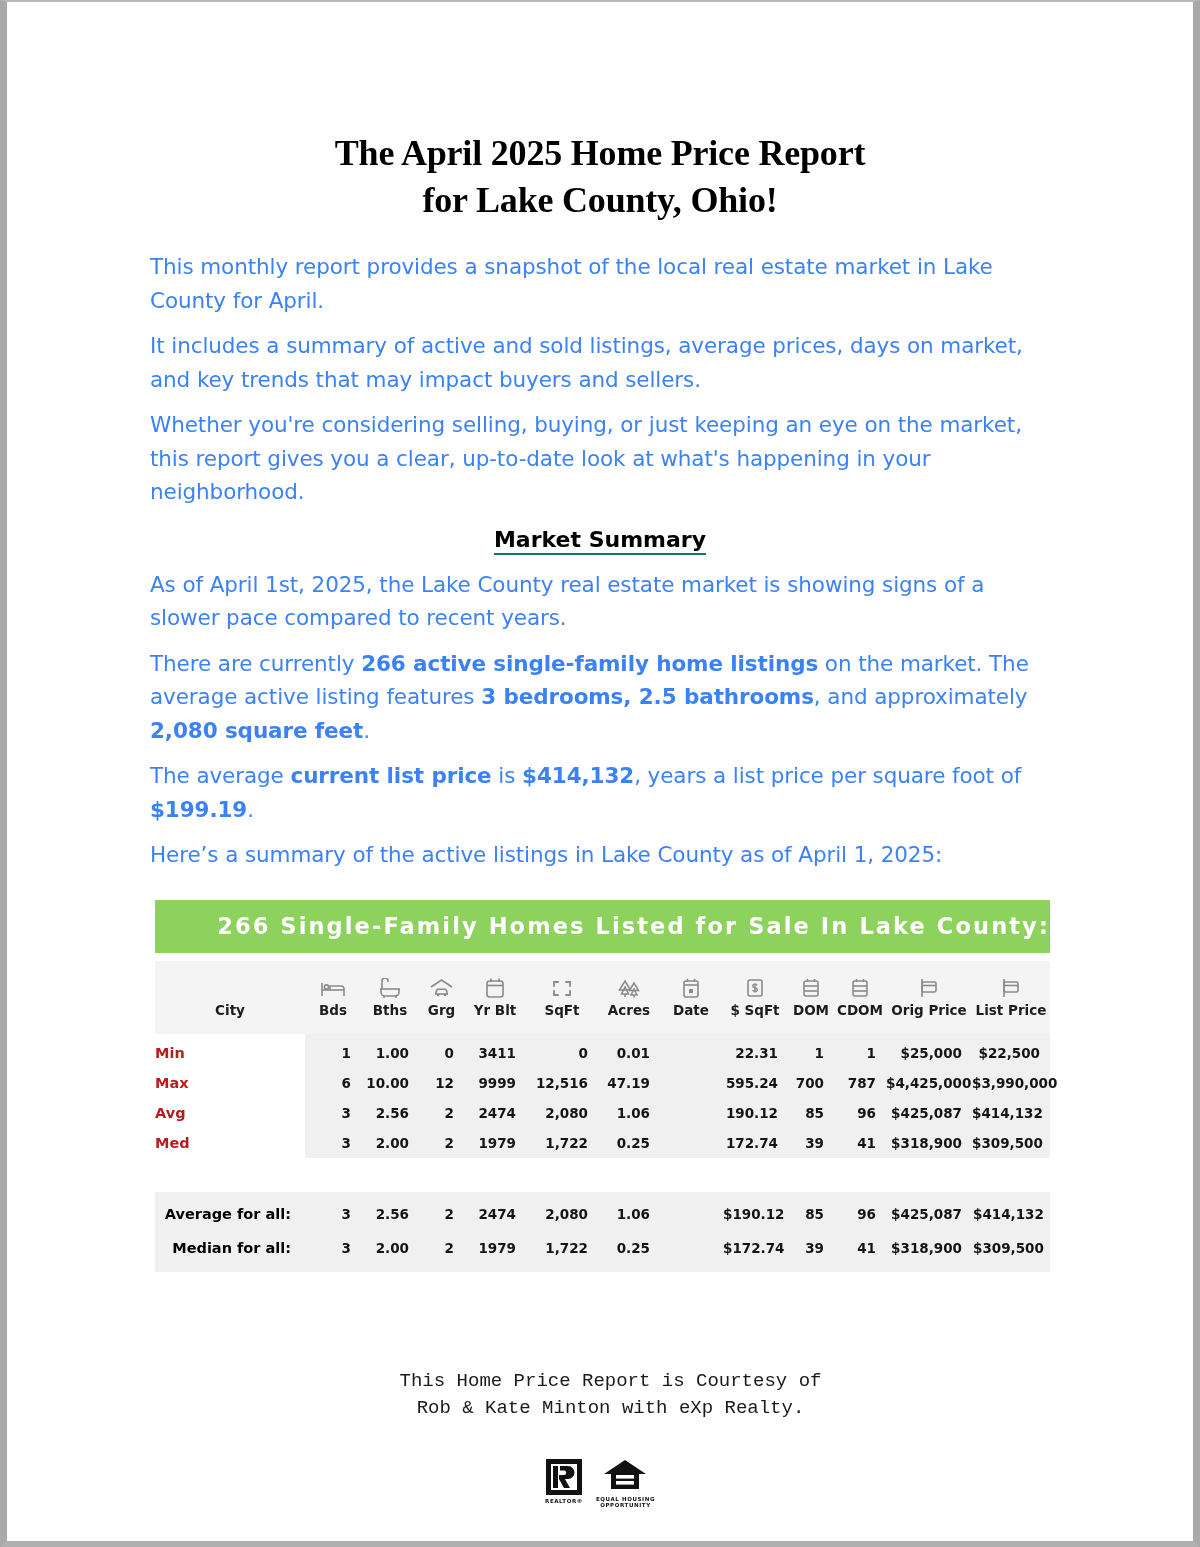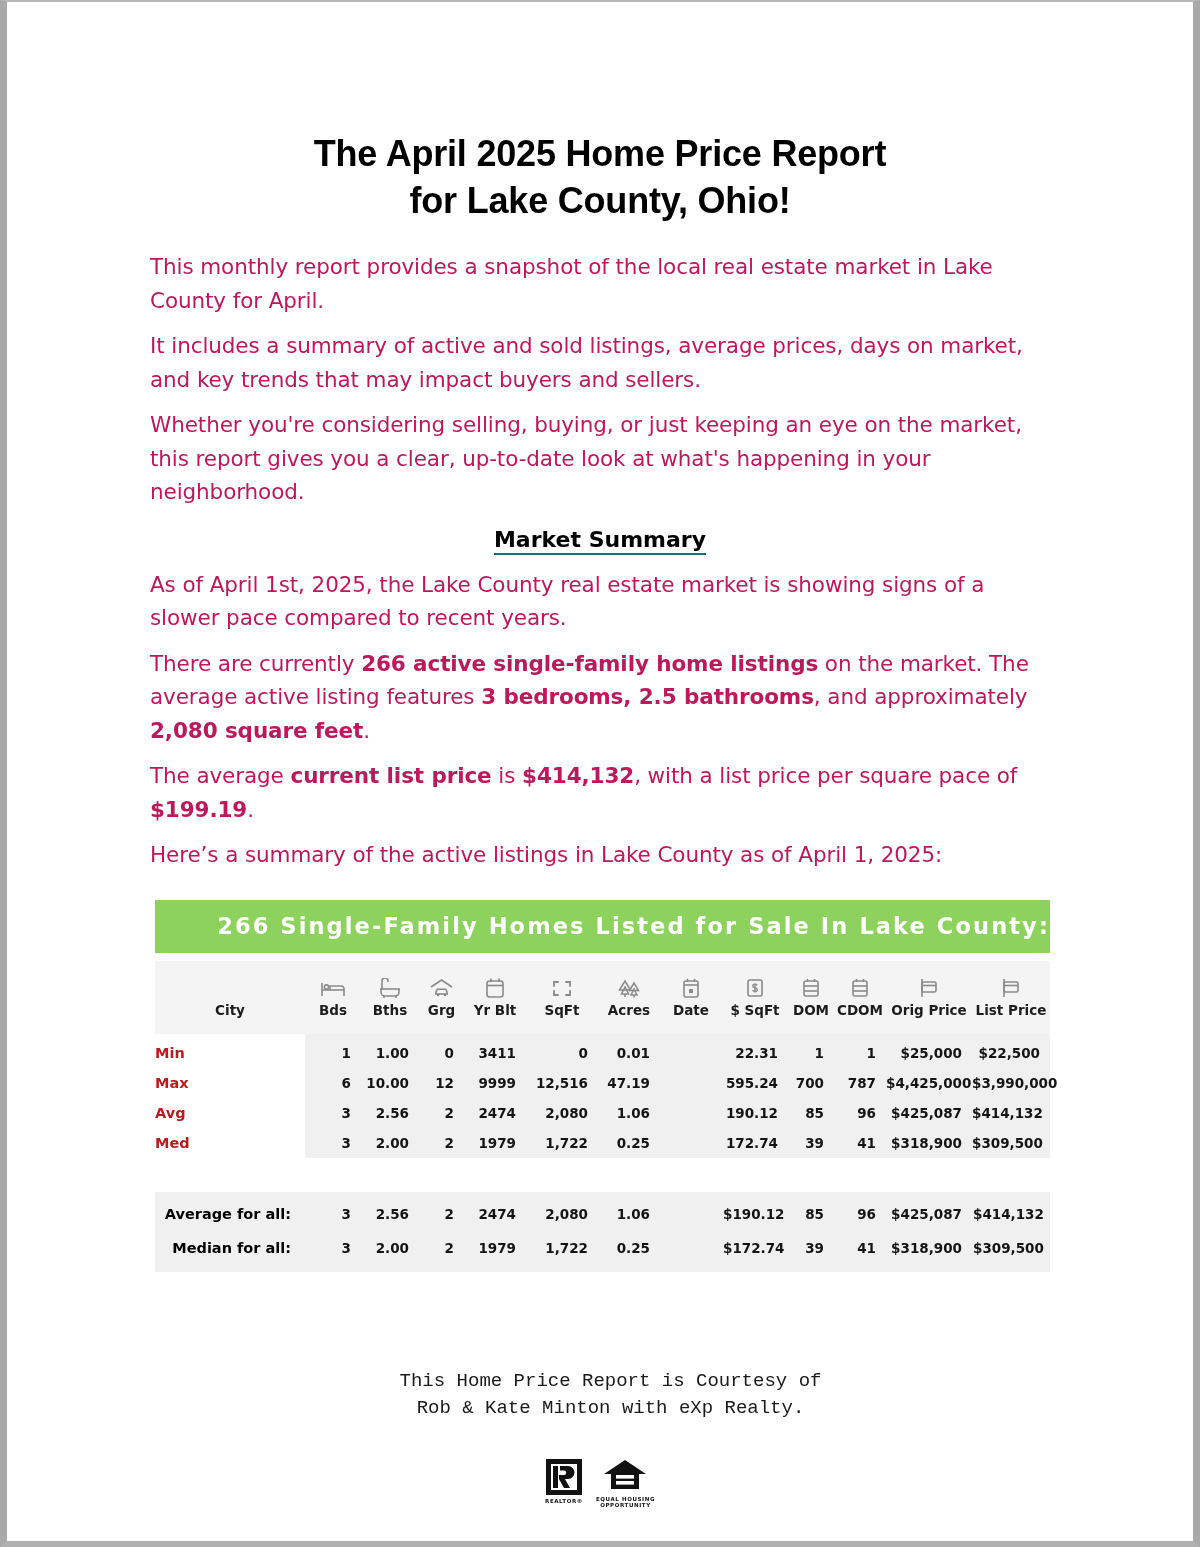--- a/index.html
+++ b/index.html
@@ -32,38 +32,38 @@
     position: absolute;
     inset: 0;
     background: #ffffff;
   }
 
   
   .doc-title {
     margin: 0;
     padding: 128px 0 0 0;
     text-align: center;
-    font-family: Liberation Sans, sans-serif;
+    font-family: Liberation Serif, serif;
     font-weight: bold;
     font-size: 36px;
     line-height: 47px;
     letter-spacing: -0.2px;
     color: #000000;
   }
   .doc-title .line2 { display: block; }
 
   
   .body-wrap {
     padding: 0 143px 0 143px;
   }
   .para {
     margin: 0 0 12px 0;
     font-size: 21.5px;
     line-height: 33.5px;
-    color: #be185d;
+    color: #3b82f6;
     letter-spacing: -0.1px;
   }
   .para.first { margin-top: 26px; }
   .para b { font-weight: bold; }
 
   .section-head {
     margin: 18px 0 16px 0;
     text-align: center;
     font-size: 22px;
     font-weight: bold;
@@ -258,21 +258,21 @@
     <p class="para">Whether you're considering selling, buying, or just keeping an eye on the market, this report gives you a clear, up-to-date look at what's happening in your neighborhood.</p>
 
     <div class="section-head">
       <span>Market Summary</span>
     </div>
 
     <p class="para">As of April 1st, 2025, the Lake County real estate market is showing signs of a slower pace compared to recent years.</p>
 
     <p class="para"><span>There are currently </span><b>266 active single-family home listings</b><span> on the market. The average active listing features </span><b>3 bedrooms, 2.5 bathrooms</b><span>, and approximately </span><b>2,080 square feet</b><span>.</span></p>
 
-    <p class="para"><span>The average </span><b>current list price</b><span> is </span><b>$414,132</b><span>, with a list price per square pace of </span><b>$199.19</b><span>.</span></p>
+    <p class="para"><span>The average </span><b>current list price</b><span> is </span><b>$414,132</b><span>, years a list price per square foot of </span><b>$199.19</b><span>.</span></p>
 
     <p class="para">Here’s a summary of the active listings in Lake County as of April 1, 2025:</p>
   </div>
 
   <div class="stats-card">
 
     <div class="banner">266 Single-Family Homes Listed for Sale In Lake County:</div>
 
     <div class="table-block">
 

